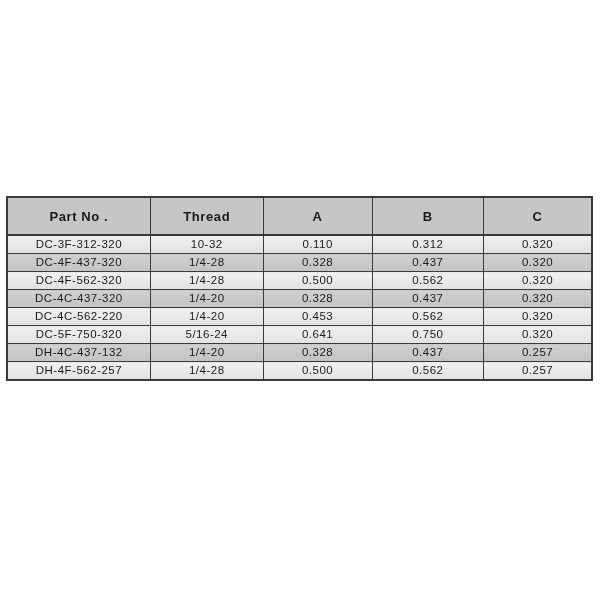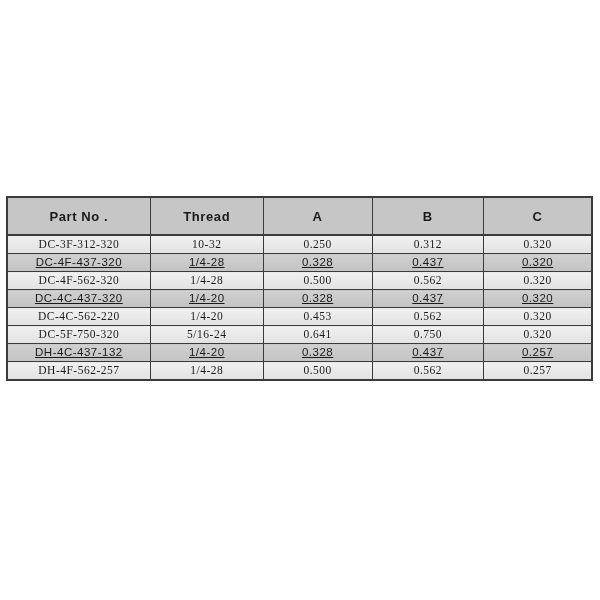--- a/index.html
+++ b/index.html
@@ -50,22 +50,22 @@
     font-weight: bold;
     letter-spacing: 0.6px;
     border-bottom: 2px solid var(--border-color);
   }
   table.spec-table td {
     height: 17px;
     font-size: 11.5px;
     letter-spacing: 0.5px;
     line-height: 17px;
   }
-  tr.row-light td { background: linear-gradient(to bottom, #f0f0f0, #e2e2e2); font-family: Liberation Serif, serif; }
-  tr.row-dark  td { background: linear-gradient(to bottom, #d0d0d0, #c3c3c3); text-decoration: underline; }
+  tr.row-light td { background: linear-gradient(to bottom, #f0f0f0, #e2e2e2); }
+  tr.row-dark  td { background: linear-gradient(to bottom, #d0d0d0, #c3c3c3); }
 </style>
 </head>
 <body>
 
 <div class="page">
   <div class="table-wrap">
     <table class="spec-table">
       <colgroup>
           <col style="width: 24.5%;">
           <col style="width: 19.3%;">
@@ -79,21 +79,21 @@
             <th>Thread</th>
             <th>A</th>
             <th>B</th>
             <th>C</th>
           </tr>
       </thead>
       <tbody>
           <tr class="row-light">
             <td>DC-3F-312-320</td>
             <td>10-32</td>
-            <td>0.250</td>
+            <td>0.110</td>
             <td>0.312</td>
             <td>0.320</td>
           </tr>
           <tr class="row-dark">
             <td>DC-4F-437-320</td>
             <td>1/4-28</td>
             <td>0.328</td>
             <td>0.437</td>
             <td>0.320</td>
           </tr>

